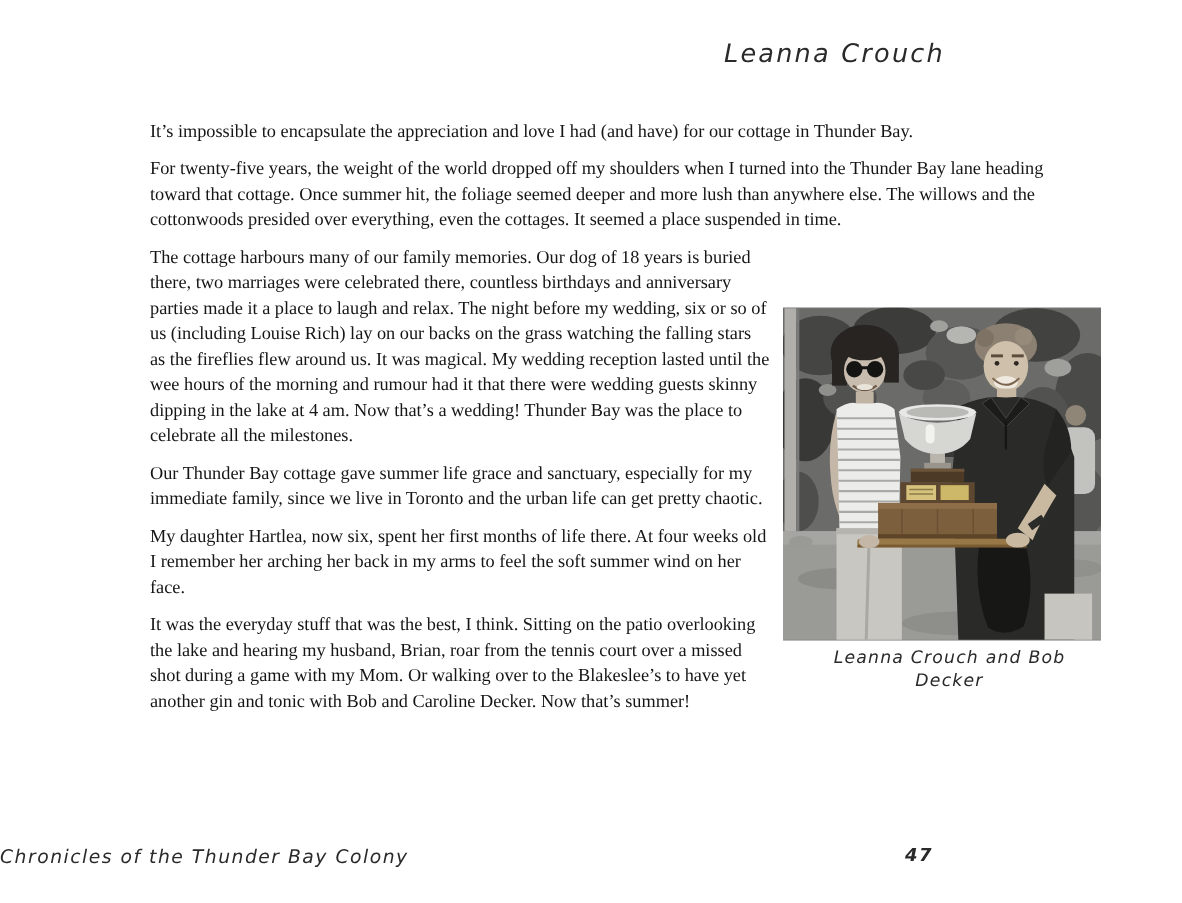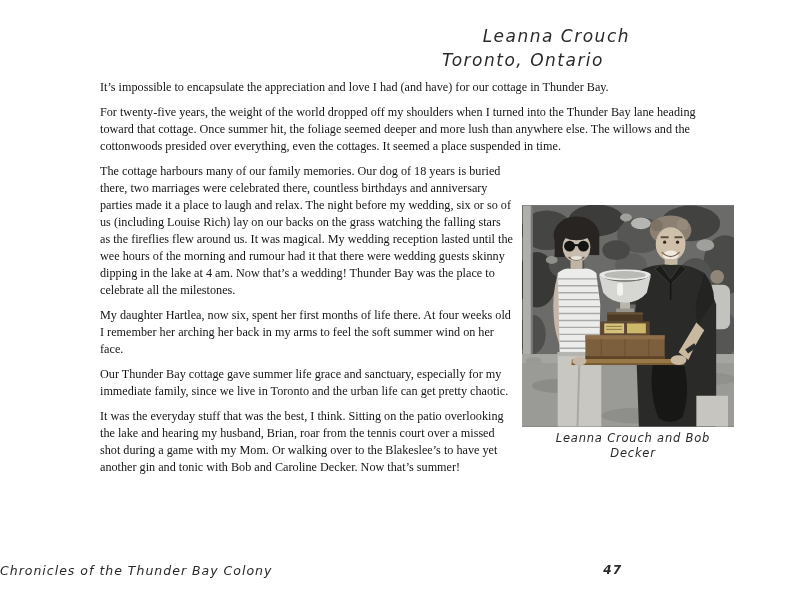--- a/index.html
+++ b/index.html
@@ -78,21 +78,20 @@
     letter-spacing: 1px;
   }
 </style>
 </head>
 <body>
 
 <div class="page">
 
   <div class="author-block hand">
     <div>Leanna Crouch</div>
-    <div class="loc">Toronto, Ontario</div>
   </div>
 
   <div class="content">
     <p>It’s impossible to encapsulate the appreciation and love I had (and have) for our cottage in Thunder Bay.</p>
     <p>For twenty-five years, the weight of the world dropped off my shoulders when I turned into the Thunder Bay lane heading toward that cottage. Once summer hit, the foliage seemed deeper and more lush than anywhere else. The willows and the cottonwoods presided over everything, even the cottages. It seemed a place suspended in time.</p>
 
     <div class="photo-float">
       <div class="photo-frame">
         <svg viewBox="0 0 214 223" width="212" height="222" xmlns="http://www.w3.org/2000/svg">
 
@@ -222,21 +221,21 @@
           <rect x="50" y="159" width="114" height="2" fill="#7a5c33"></rect>
 
           <ellipse cx="58" cy="157" rx="7" ry="4.5" fill="#c4b7a7"></ellipse>
           <ellipse cx="158" cy="156" rx="8" ry="5" fill="#c9b9a1"></ellipse>
         </svg>
       </div>
       <div class="photo-caption hand">Leanna Crouch and Bob Decker</div>
     </div>
 
     <p>The cottage harbours many of our family memories. Our dog of 18 years is buried there, two marriages were celebrated there, countless birthdays and anniversary parties made it a place to laugh and relax. The night before my wedding, six or so of us (including Louise Rich) lay on our backs on the grass watching the falling stars as the fireflies flew around us. It was magical. My wedding reception lasted until the wee hours of the morning and rumour had it that there were wedding guests skinny dipping in the lake at 4 am. Now that’s a wedding! Thunder Bay was the place to celebrate all the milestones.</p>
+    <p>Our Thunder Bay cottage gave summer life grace and sanctuary, especially for my immediate family, since we live in Toronto and the urban life can get pretty chaotic.</p>
     <p>My daughter Hartlea, now six, spent her first months of life there. At four weeks old I remember her arching her back in my arms to feel the soft summer wind on her face.</p>
-    <p>Our Thunder Bay cottage gave summer life grace and sanctuary, especially for my immediate family, since we live in Toronto and the urban life can get pretty chaotic.</p>
     <p>It was the everyday stuff that was the best, I think. Sitting on the patio overlooking the lake and hearing my husband, Brian, roar from the tennis court over a missed shot during a game with my Mom. Or walking over to the Blakeslee’s to have yet another gin and tonic with Bob and Caroline Decker. Now that’s summer!</p>
   </div>
 
   <div class="footer-title hand">Chronicles of the Thunder Bay Colony</div>
   <div class="page-number hand">47</div>
 
 </div>
 
 </body></html>

